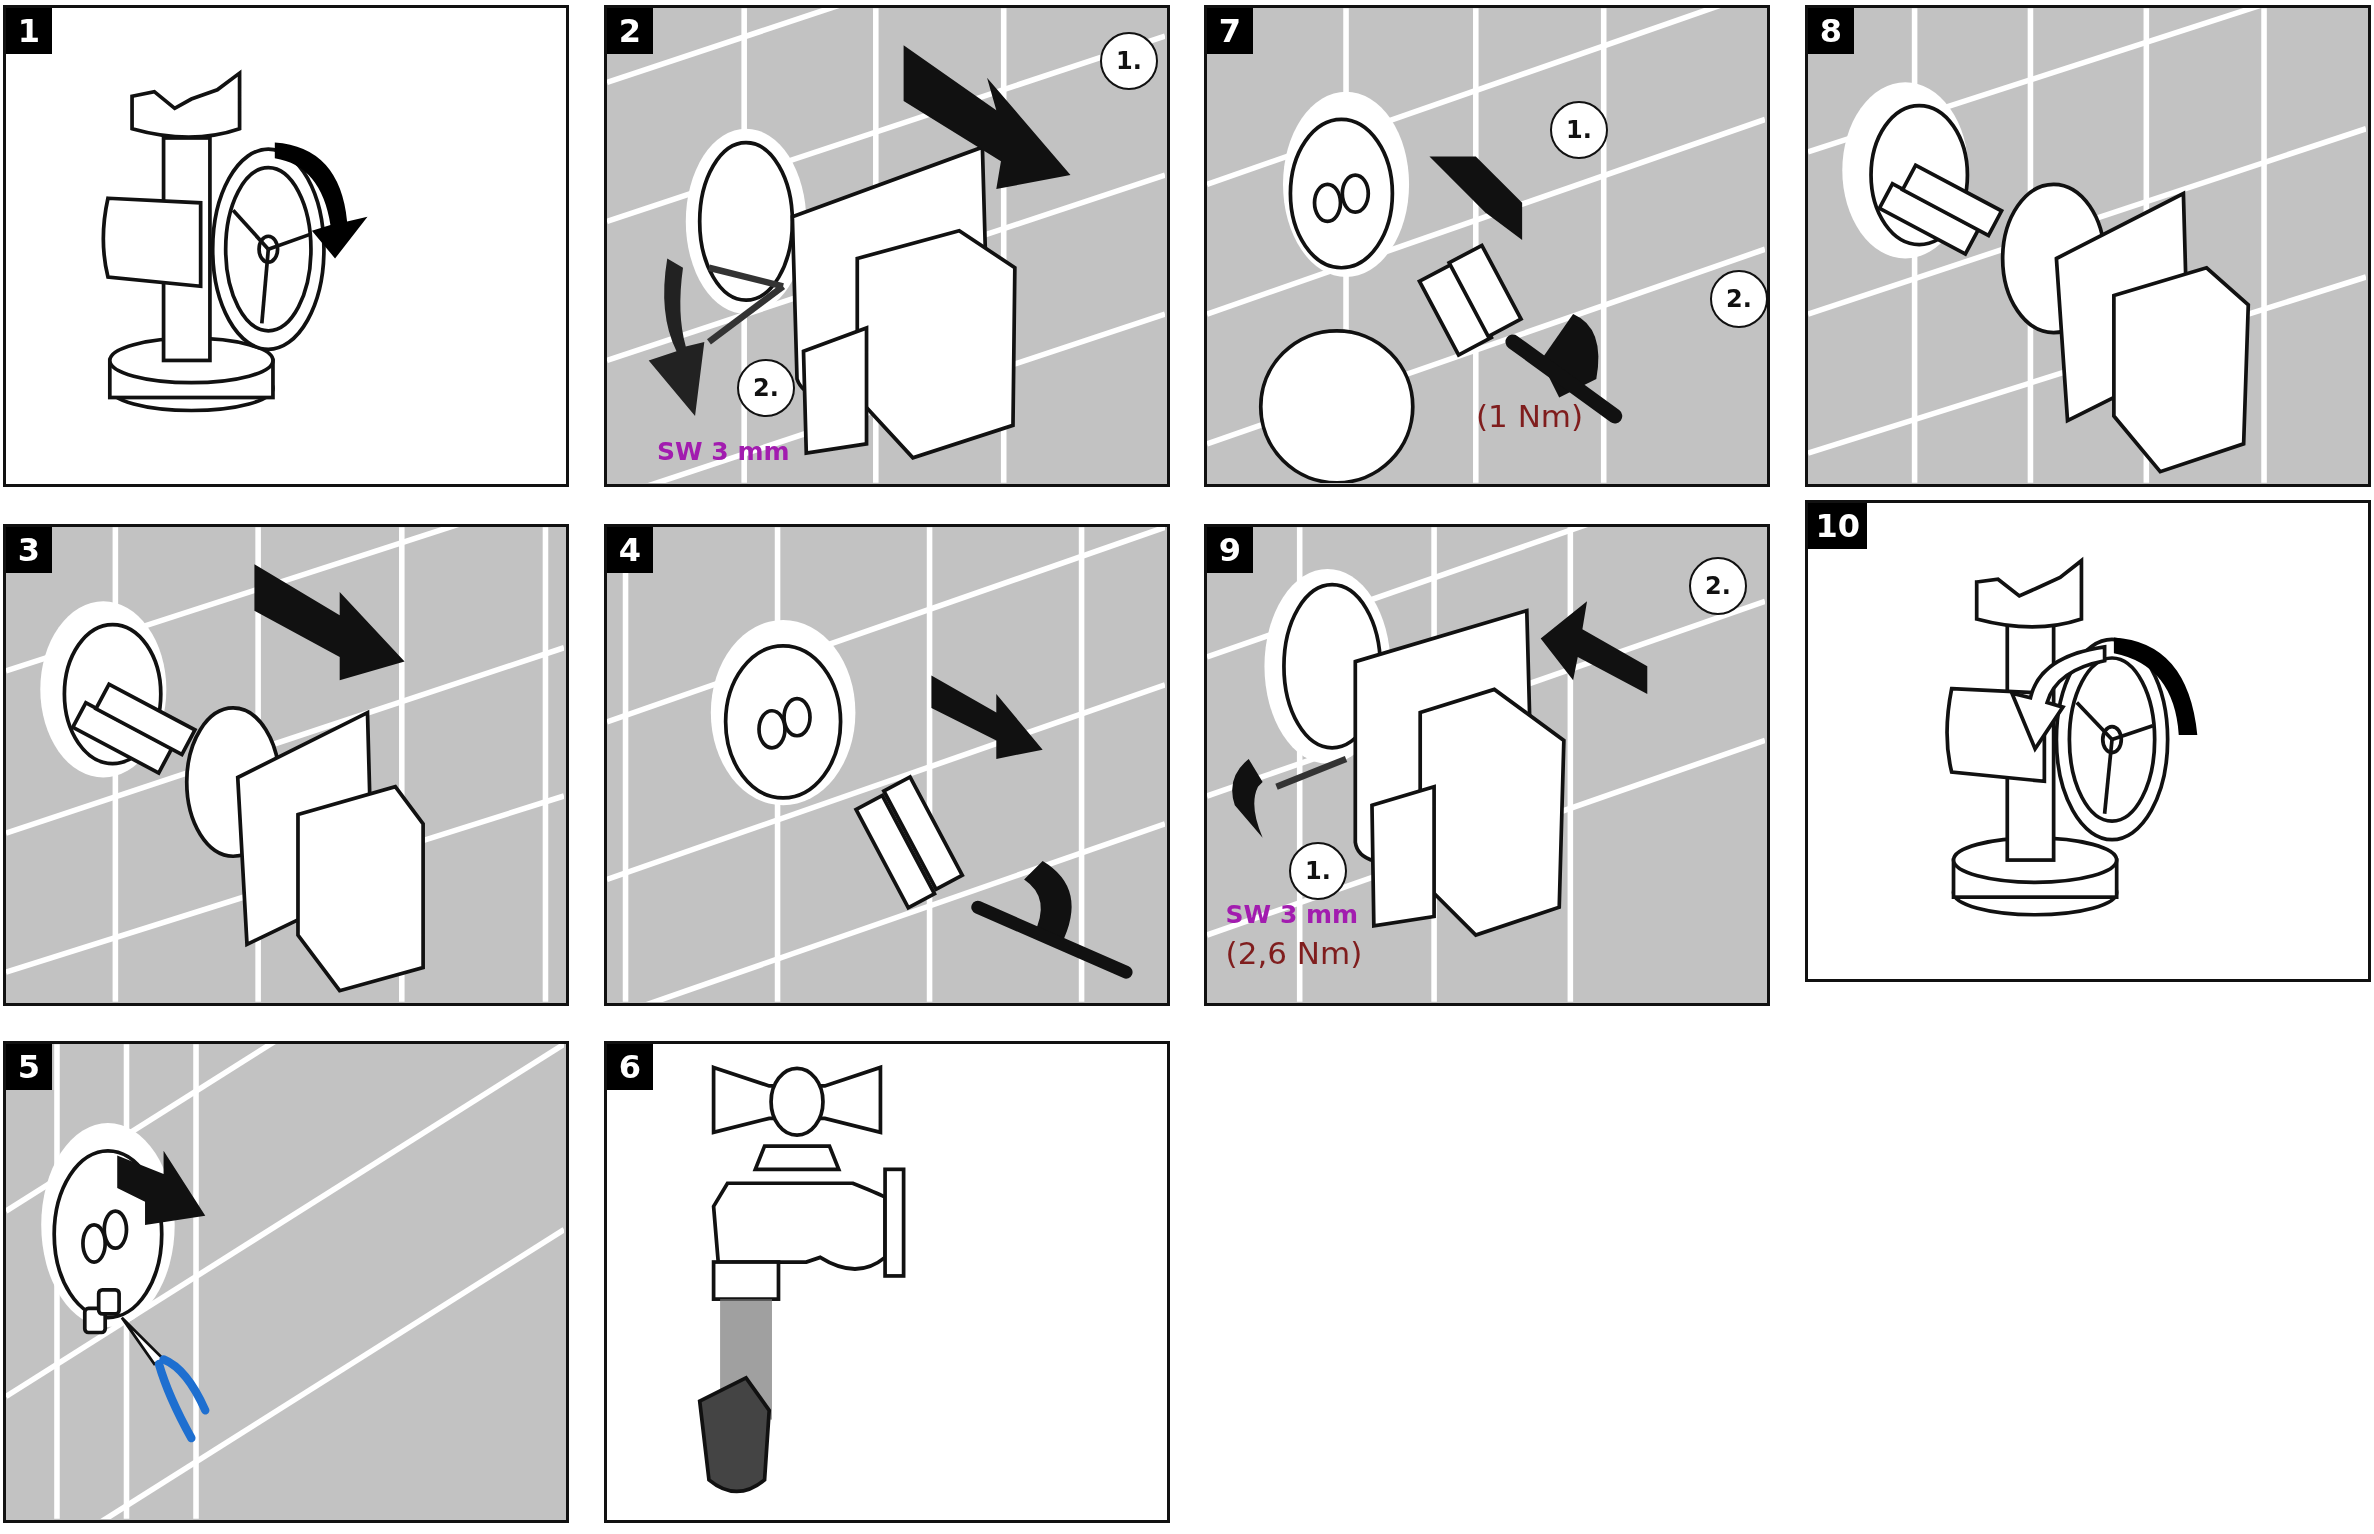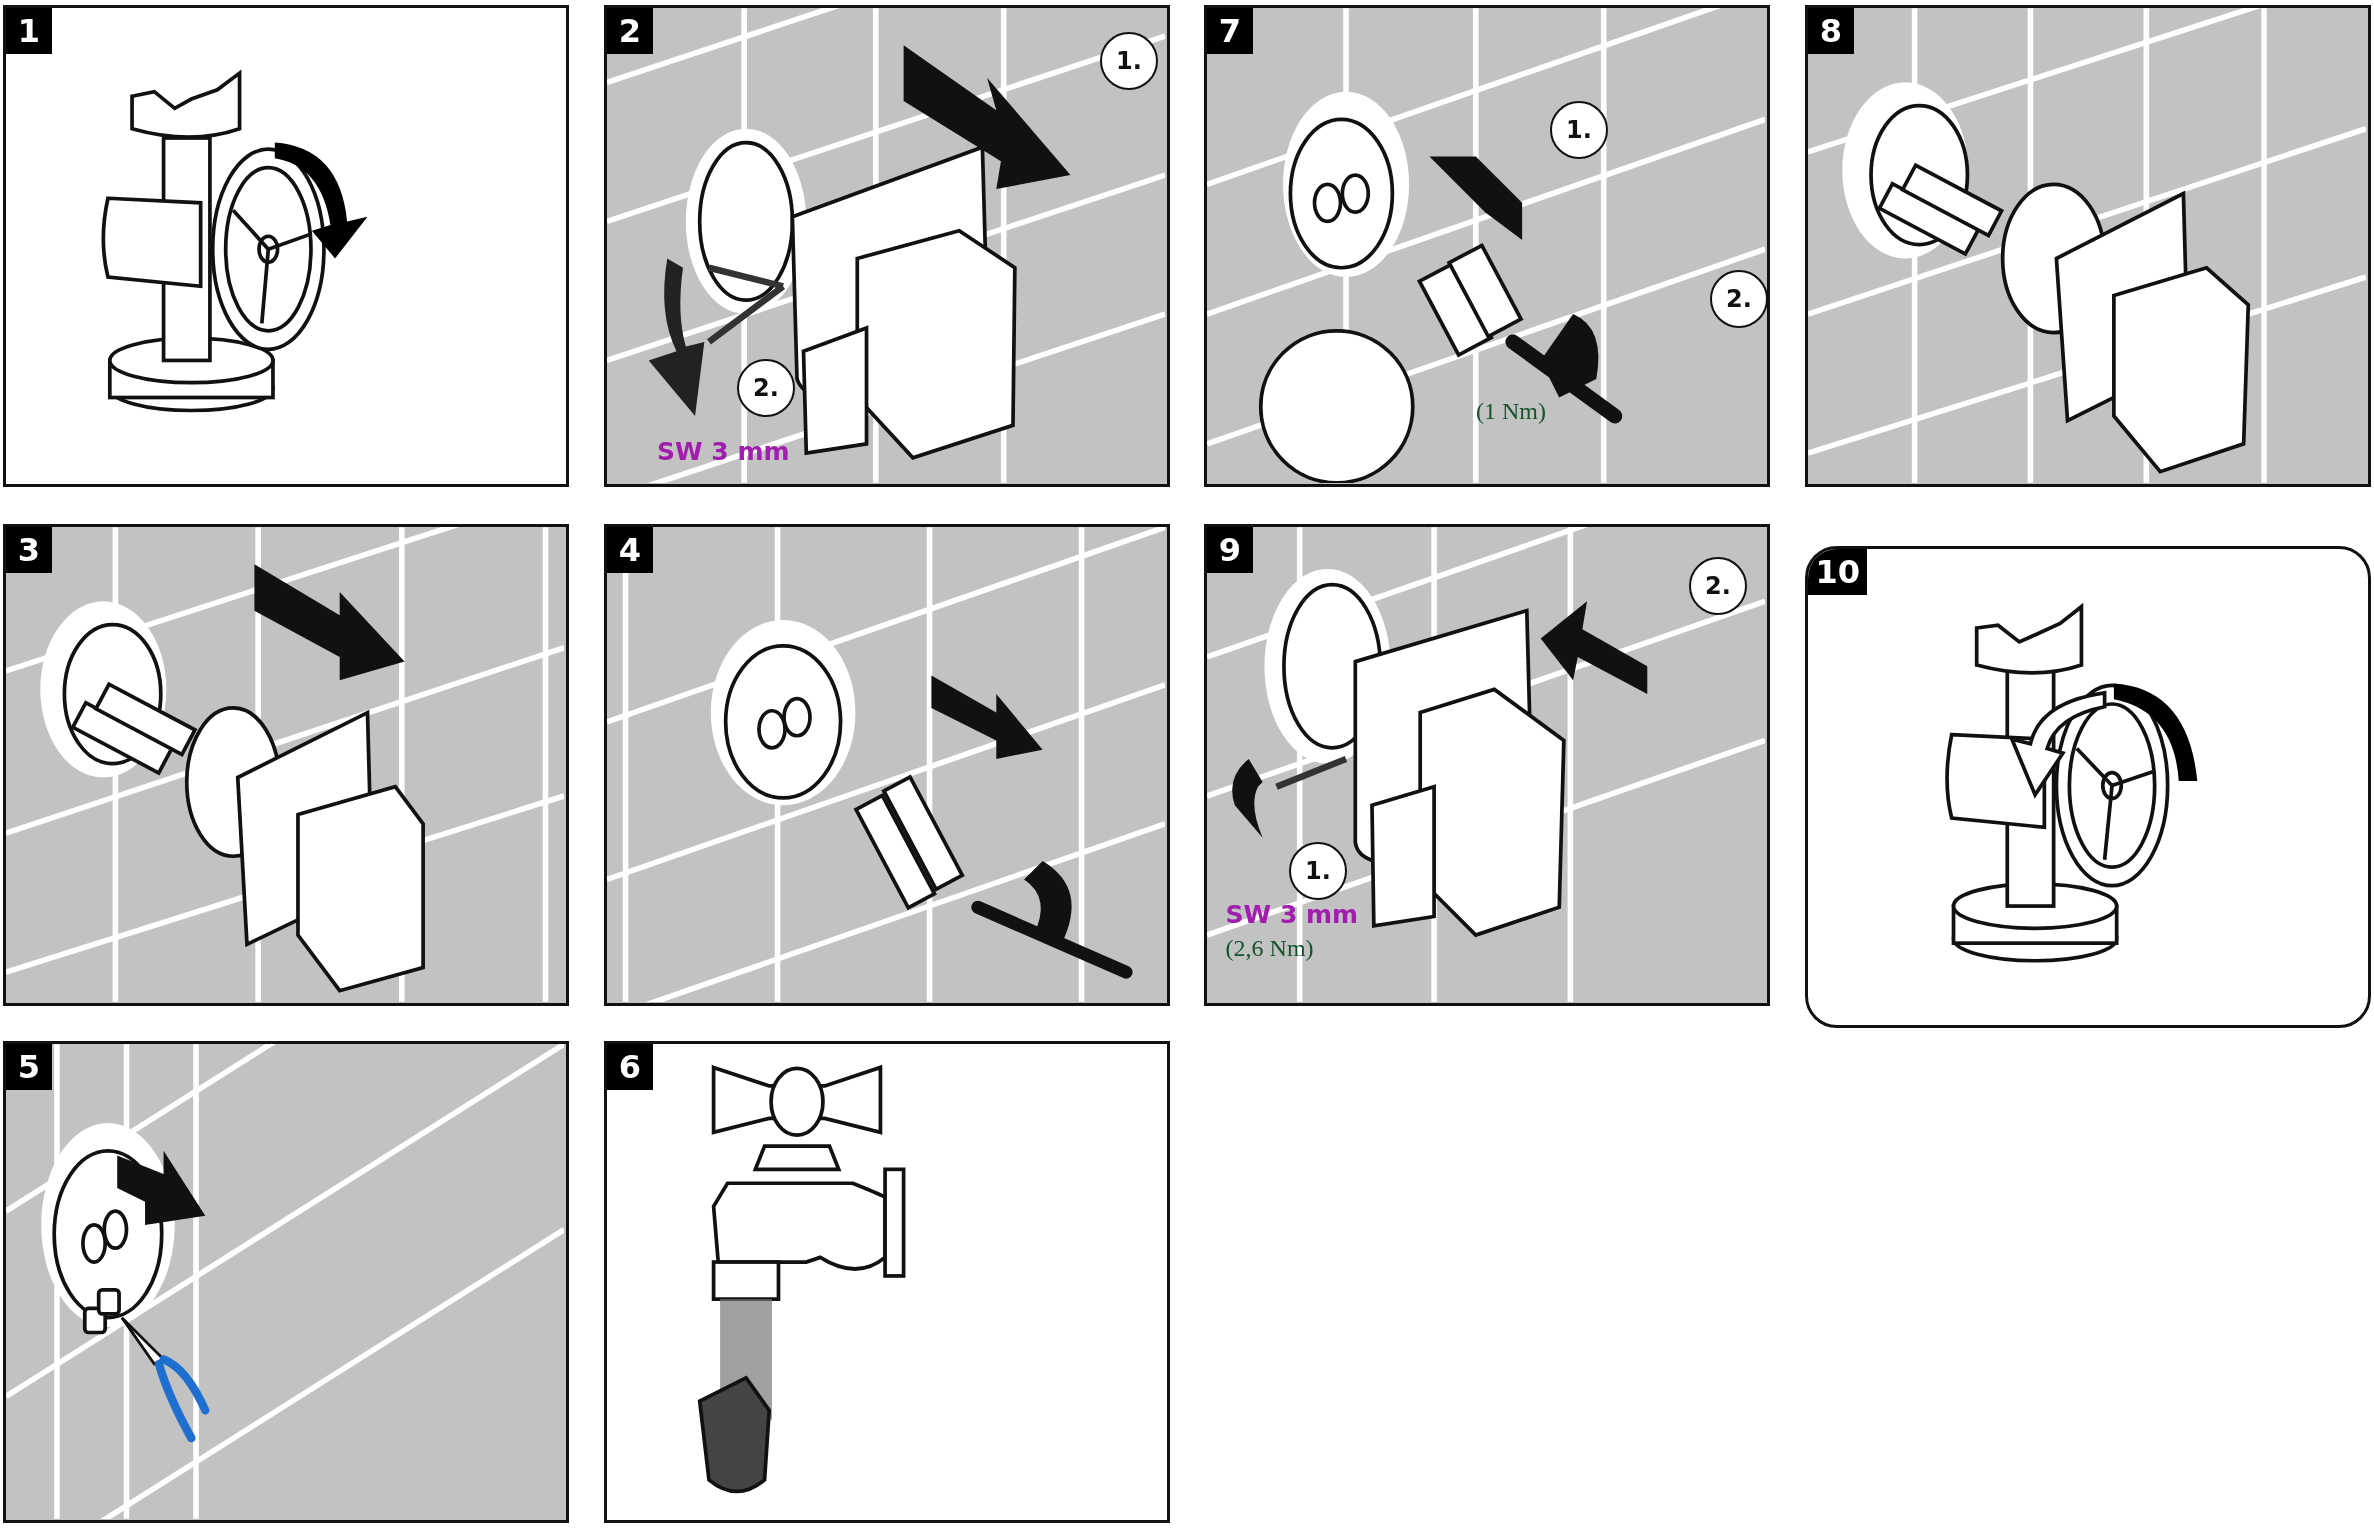--- a/index.html
+++ b/index.html
@@ -3,21 +3,21 @@
 <meta charset="utf-8">
 <style>
   html, body { margin:0; padding:0; background:#ffffff; }
   body { width:2375px; height:1534px; position:relative; overflow:hidden; font-family:"DejaVu Sans", sans-serif; }
   .panel { position:absolute; width:566px; height:482px; border:3.7px solid #111; box-sizing:border-box; overflow:hidden; }
   .panel.tile { background:#c2c2c2; }
   .panel.plain { background:#ffffff; }
   .num { position:absolute; left:0; top:0; background:#000; color:#fff; font-weight:bold; font-size:32px; line-height:46px; height:46px; min-width:46px; padding:0 7.4px; box-sizing:border-box; text-align:center; z-index:5; }
   svg.art { position:absolute; left:0; top:0; width:558px; height:475px; }
   .label { position:absolute; font-weight:bold; font-size:25px; color:#a21caf; z-index:4; }
-  .sub { position:absolute; font-size:24px; color:#14532d; z-index:4;font-family:Liberation Serif, serif; }
+  .sub { position:absolute; font-size:31px; color:#7f1d1d; z-index:4; }
   .step { position:absolute; width:54px; height:54px; border:2.8px solid #111; border-radius:50%; background:#fff; color:#111; font-weight:bold; font-size:24px; line-height:54px; text-align:center; z-index:4; box-sizing:content-box; }
 </style>
 </head>
 <body>
 
 <div class="panel plain" style="left:2.8px;top:4.6px;">
   <div class="num">1</div>
   <svg class="art" viewBox="0 0 602 512">
     <g fill="#fff" stroke="#111" stroke-width="4">
       <ellipse cx="200" cy="410" rx="88" ry="24"></ellipse>
@@ -193,21 +193,21 @@
     <line x1="75" y1="280" x2="150" y2="250" stroke="#333" stroke-width="7"></line>
     <path d="M360 120 L410 80 L405 110 L475 150 L475 180 L400 140 L395 165 Z" fill="#111"></path>
     <path d="M30 300 Q20 270 45 250 L60 275 L55 280 Q45 300 60 335 Z" fill="#111"></path>
   </svg>
   <div class="step" style="left:482px;top:30px;">2.</div>
   <div class="step" style="left:82px;top:315px;">1.</div>
   <div class="label" style="left:18.6px;top:373px;">SW 3 mm</div>
   <div class="sub" style="left:18.6px;top:408px;">(2,6 Nm)</div>
 </div>
 
-<div class="panel plain" style="left:1805px;top:546px;border-radius:32px;">
+<div class="panel plain" style="left:1805px;top:500px;">
   <div class="num">10</div>
   <svg class="art" viewBox="0 0 602 512">
     <g fill="#fff" stroke="#111" stroke-width="4">
       <ellipse cx="245" cy="420" rx="88" ry="24"></ellipse>
       <rect x="157" y="385" width="176" height="40"></rect>
       <ellipse cx="245" cy="385" rx="88" ry="24"></ellipse>
       <rect x="215" y="130" width="50" height="255"></rect>
       <path d="M182 85 L205 82 L228 100 L246 92 L272 80 L295 62 L295 125 Q245 142 182 125 Z"></path>
       <path d="M155 200 L255 205 L255 300 L155 290 Q145 250 155 200 Z"></path>
       <ellipse cx="328" cy="255" rx="60" ry="108"></ellipse>

